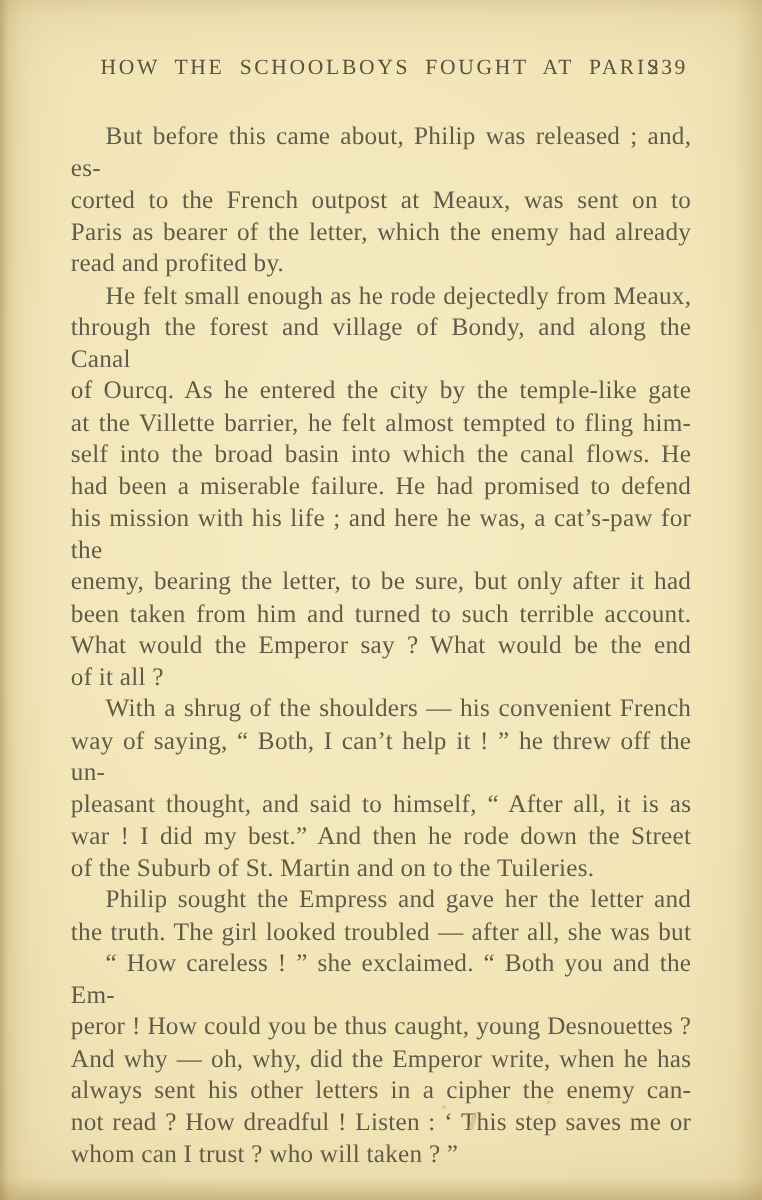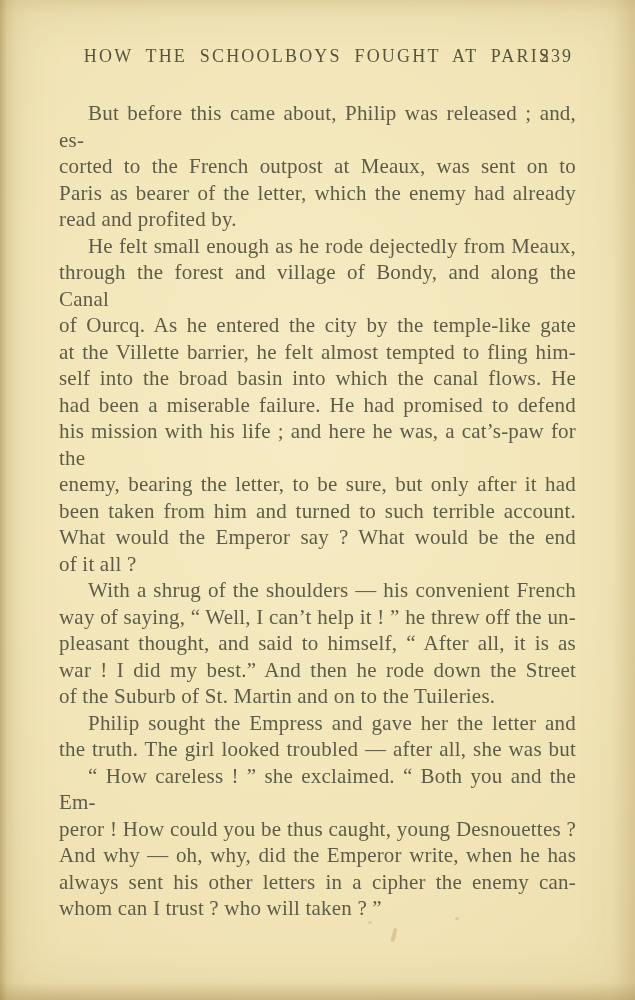--- a/index.html
+++ b/index.html
@@ -103,34 +103,35 @@
         <div class="line">self into the broad basin into which the canal flows. He</div>
         <div class="line">had been a miserable failure. He had promised to defend</div>
         <div class="line">his mission with his life ; and here he was, a cat’s-paw for the</div>
         <div class="line">enemy, bearing the letter, to be sure, but only after it had</div>
         <div class="line">been taken from him and turned to such terrible account.</div>
         <div class="line">What would the Emperor say ? What would be the end</div>
         <div class="line last">of it all ?</div>
       </div>
       <div class="paragraph">
         <div class="line first">With a shrug of the shoulders — his convenient French</div>
-        <div class="line">way of saying, “ Well, I can’t help it ! ” he threw off the un-</div>
+        <div class="line">way of saying, “ Both, I can’t help it ! ” he threw off the un-</div>
         <div class="line">pleasant thought, and said to himself, “ After all, it is as</div>
         <div class="line">war ! I did my best.” And then he rode down the Street</div>
         <div class="line last">of the Suburb of St. Martin and on to the Tuileries.</div>
       </div>
       <div class="paragraph">
         <div class="line first">Philip sought the Empress and gave her the letter and</div>
         <div class="line">the truth. The girl looked troubled — after all, she was but</div>
       </div>
       <div class="paragraph">
         <div class="line first">“ How careless ! ” she exclaimed. “ Both you and the Em-</div>
         <div class="line">peror ! How could you be thus caught, young Desnouettes ?</div>
         <div class="line">And why — oh, why, did the Emperor write, when he has</div>
         <div class="line">always sent his other letters in a cipher the enemy can-</div>
+        <div class="line">not read ? How dreadful ! Listen : ‘ This step saves me or</div>
         <div class="line last">whom can I trust ? who will taken ? ”</div>
       </div>
     </main>
 
   <div class="smudge"></div>
   <div class="speck s1"></div>
   <div class="speck s2"></div>
   <div class="vignette"></div>
 
 </div>

